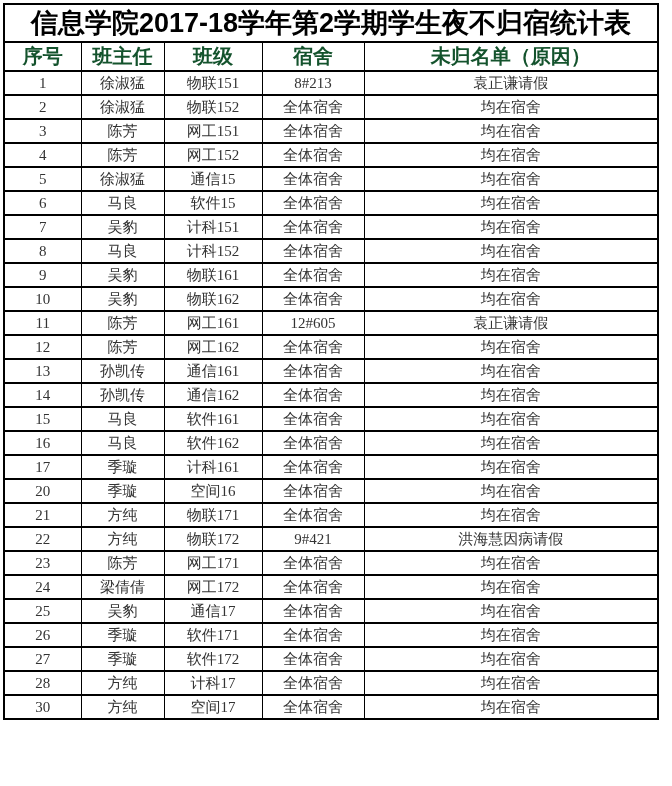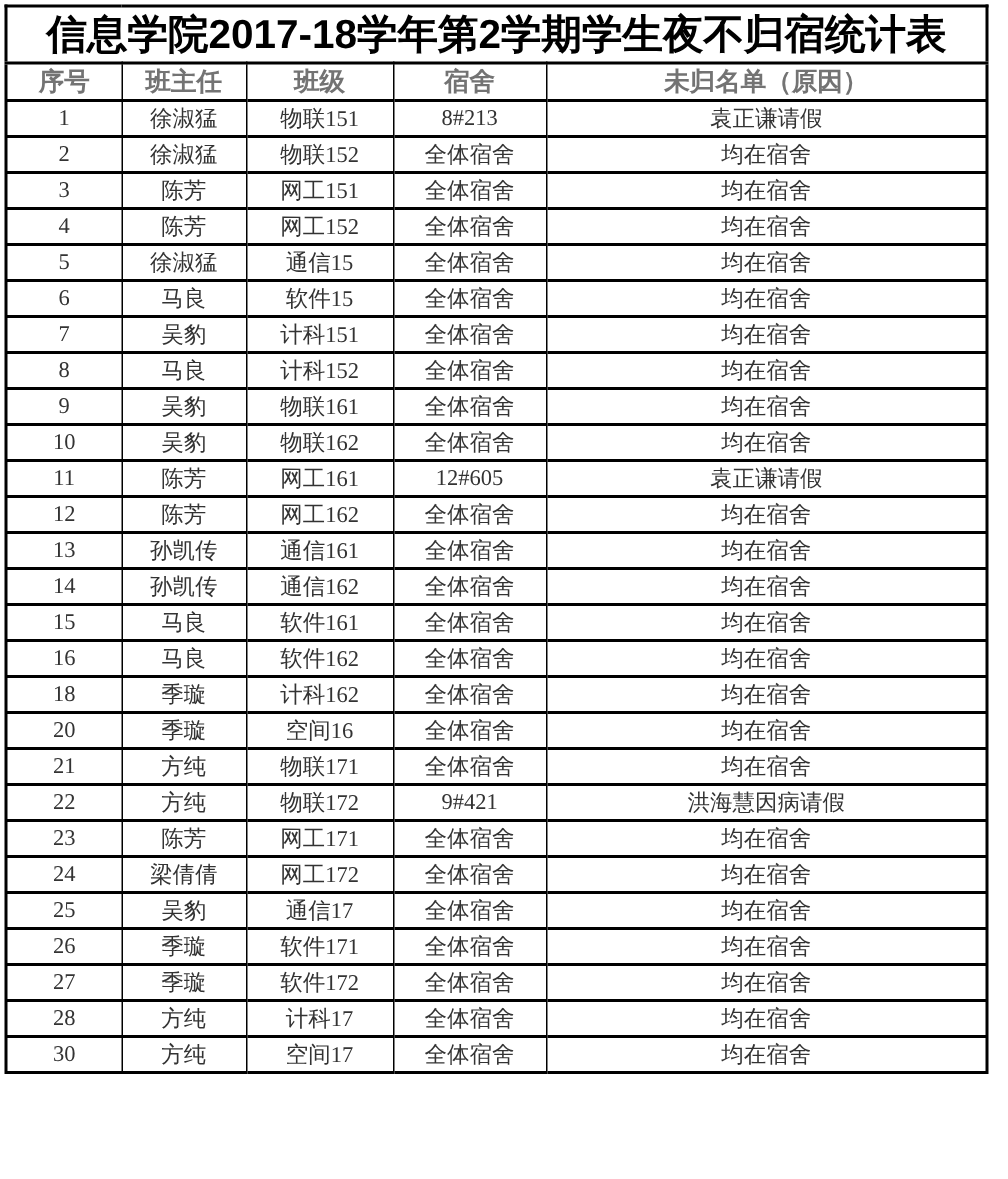--- a/index.html
+++ b/index.html
@@ -38,23 +38,23 @@
     text-align: center;
     vertical-align: middle;
     border-bottom: 2px solid #000;
     white-space: nowrap;
     overflow: hidden;
     letter-spacing: 0px;
     padding: 0;
   }
   th.col-header {
     height: 21px;
-    font-size: 17px;
+    font-size: 20px;
     font-weight: bold;
-    color: #737373;
+    color: #14532d;
   }
   td.data-cell {
     height: 22px;
     font-size: 15px;
     color: #333;
   }
   th.col-header, td.data-cell {
     border-left: 1px solid #000;
     border-right: 1px solid #000;
     border-top: 2px solid #000;
@@ -197,23 +197,23 @@
           <td class="data-cell">均在宿舍</td>
         </tr>
         <tr>
           <td class="data-cell">16</td>
           <td class="data-cell">马良</td>
           <td class="data-cell">软件162</td>
           <td class="data-cell">全体宿舍</td>
           <td class="data-cell">均在宿舍</td>
         </tr>
         <tr>
-          <td class="data-cell">18</td>
-          <td class="data-cell">季璇</td>
-          <td class="data-cell">计科162</td>
+          <td class="data-cell">17</td>
+          <td class="data-cell">季璇</td>
+          <td class="data-cell">计科161</td>
           <td class="data-cell">全体宿舍</td>
           <td class="data-cell">均在宿舍</td>
         </tr>
         <tr>
           <td class="data-cell">20</td>
           <td class="data-cell">季璇</td>
           <td class="data-cell">空间16</td>
           <td class="data-cell">全体宿舍</td>
           <td class="data-cell">均在宿舍</td>
         </tr>

